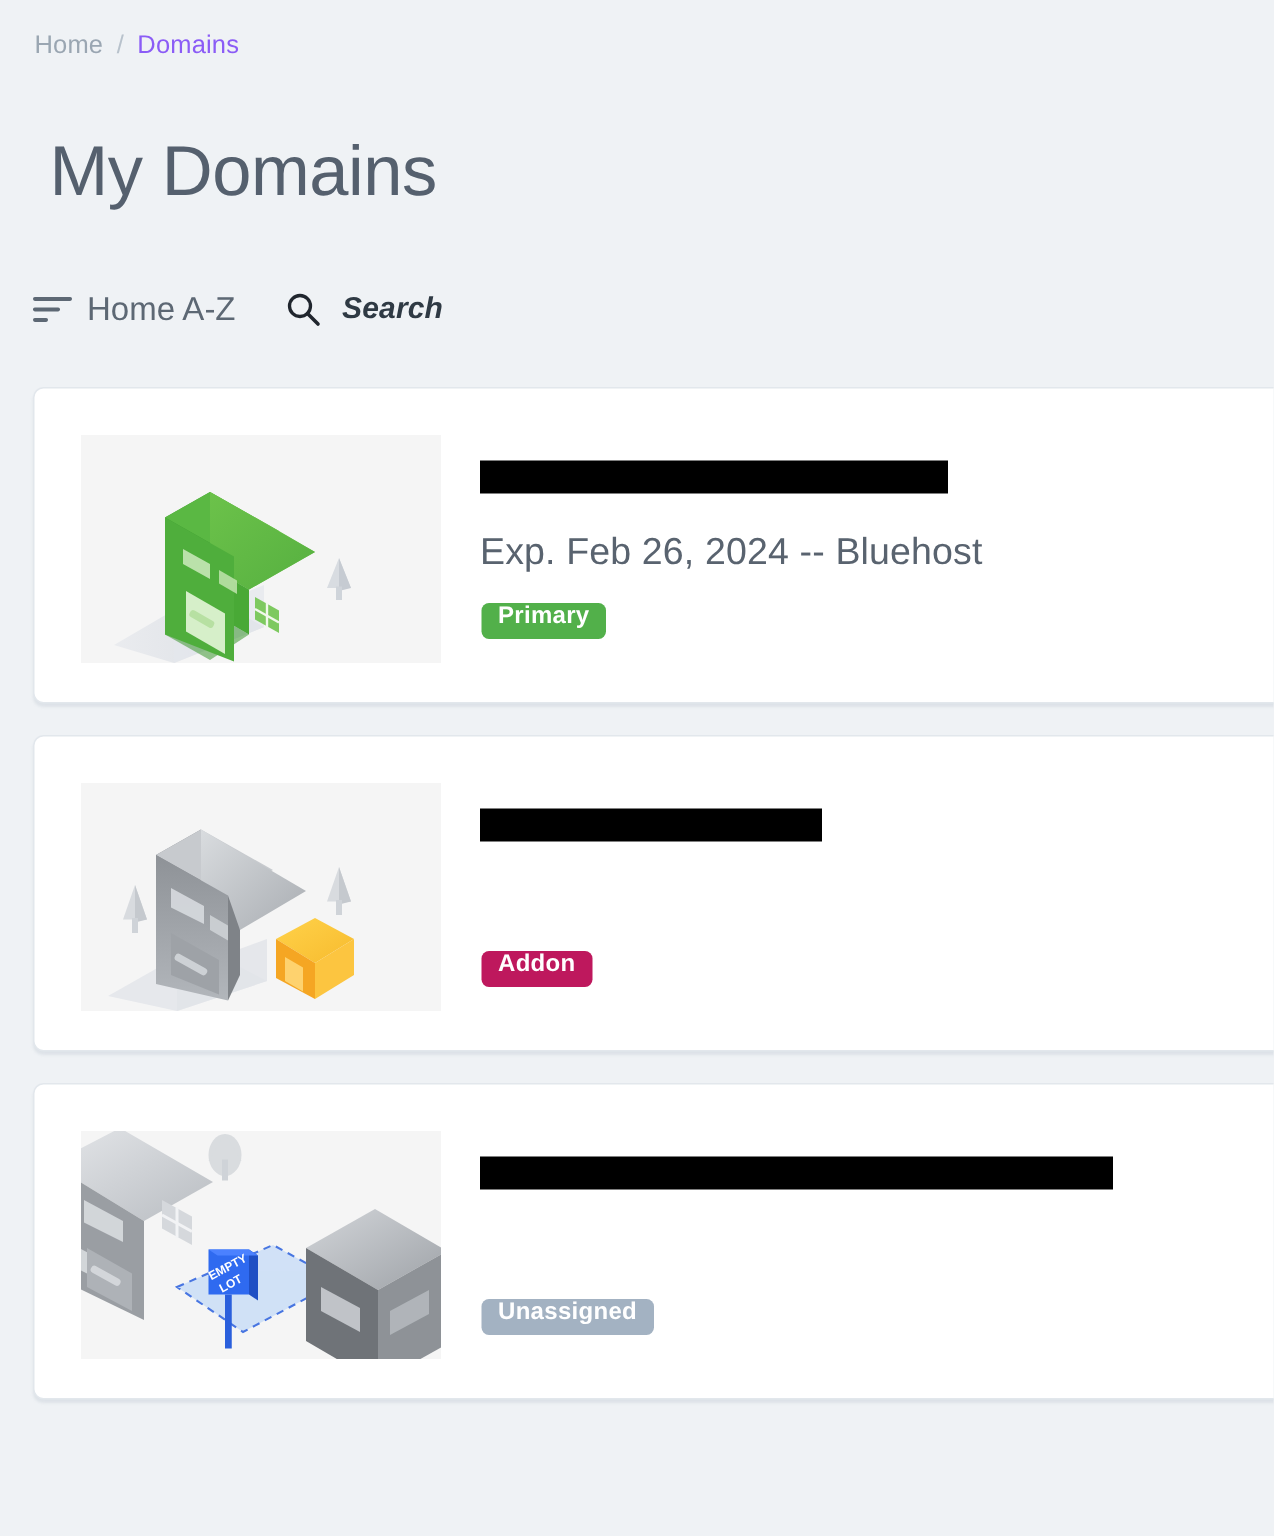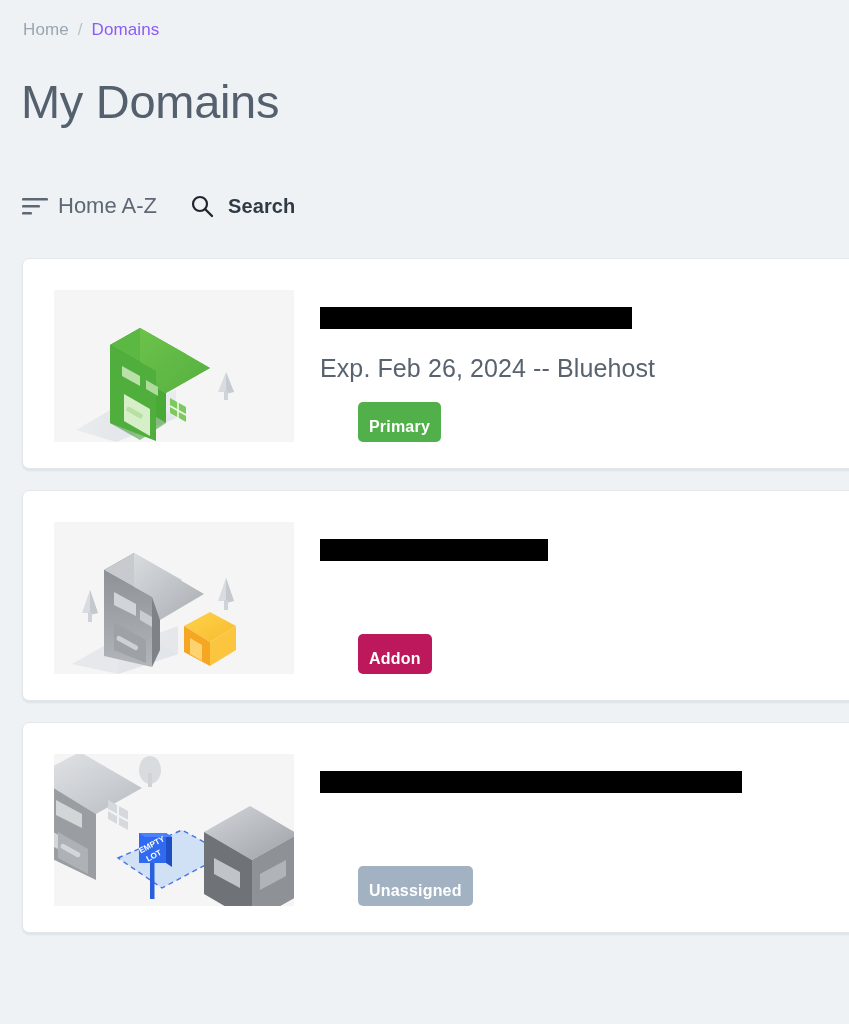--- a/index.html
+++ b/index.html
@@ -43,21 +43,21 @@
   .crumb-current {
     color: #8b5cf6;
     font-weight: 400;
   }
 
   
   .page-title {
     position: absolute;
     left: 21px;
     top: 76px;
-    margin: 0;
+    margin: 12px;
     font-size: 47px;
     line-height: 1.1;
     font-weight: 400;
     color: #55606e;
     letter-spacing: -0.3px;
   }
 
   
   .toolbar {
     position: absolute;
@@ -82,20 +82,21 @@
     color: #5d6874;
     font-weight: 400;
     white-space: nowrap;
   }
   .search-control {
     display: flex;
     align-items: center;
     gap: 14px;
     margin-left: 33px;
     cursor: pointer;
+    font-style: italic;
   }
   .search-icon {
     display: block;
     width: 24px;
     height: 24px;
   }
   .search-label {
     font-size: 20px;
     color: #2f3a44;
     font-weight: 700;
@@ -164,28 +165,27 @@
     font-weight: 400;
     white-space: nowrap;
     letter-spacing: 0.1px;
   }
 
   .badge {
     position: absolute;
     left: 1px;
     top: 143px;
     display: inline-block;
-    padding: 16px 11px 5px 11px;
+    padding: 0 11px 5px 11px;
     border-radius: 5px;
     font-size: 16px;
     font-weight: 700;
     color: #ffffff;
     letter-spacing: 0.2px;
     line-height: 1.18;
-    margin-left: 37px;
   }
   .badge-primary    { background: #52b04a; }
   .badge-addon      { background: #be185d; }
   .badge-unassigned { background: #a3b2c2; }
 </style>
 </head>
 <body>
 
 <div class="page">
 

